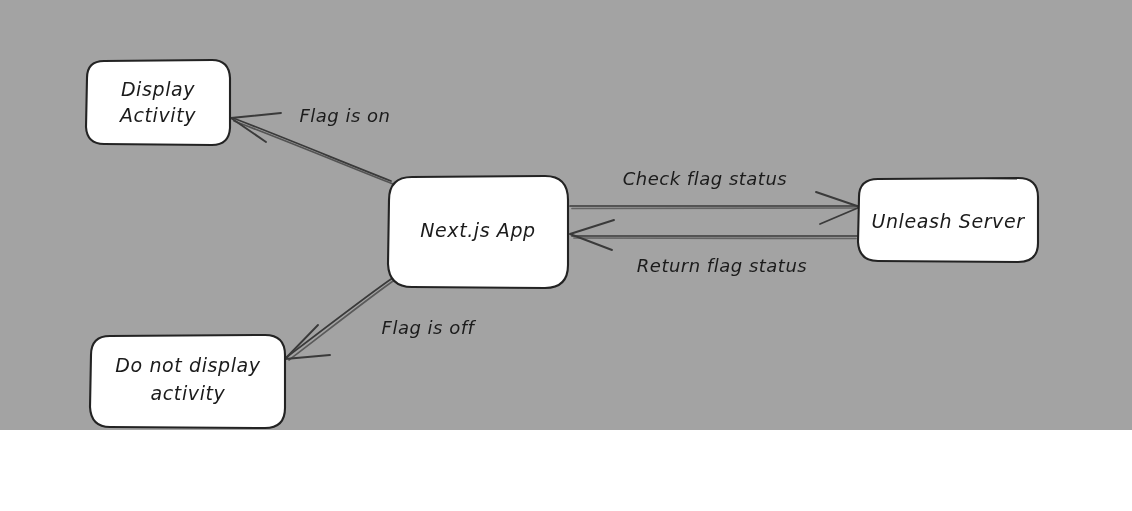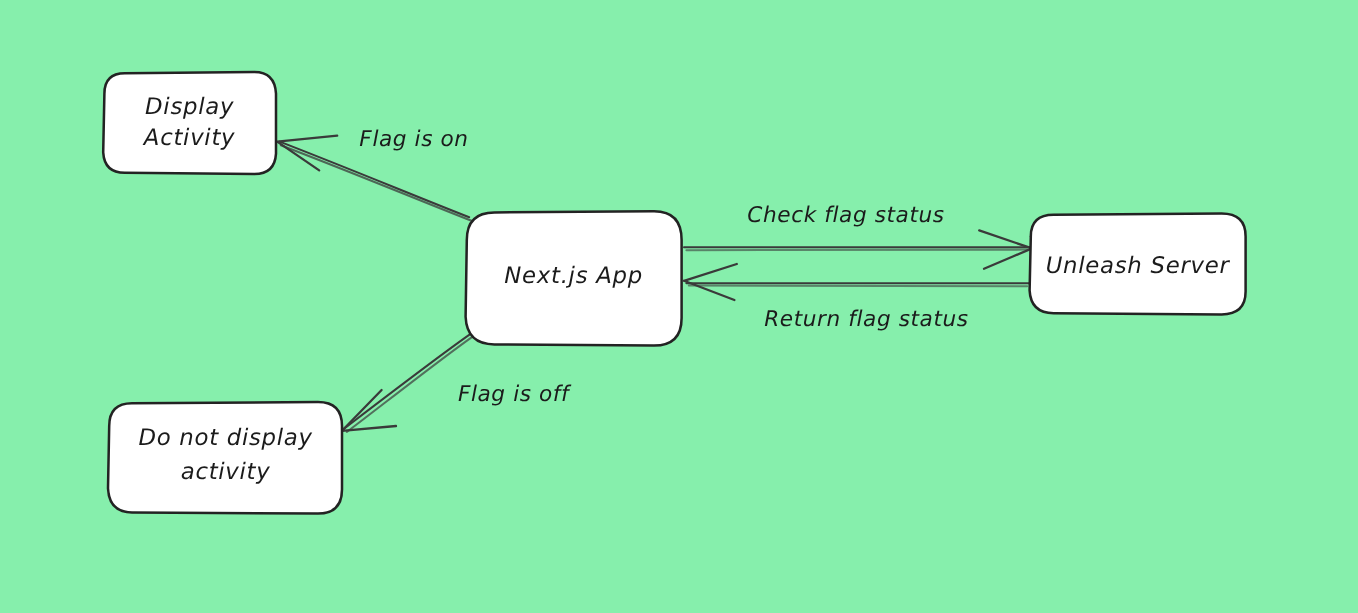--- a/index.html
+++ b/index.html
@@ -9,22 +9,22 @@
   }
   body {
     width: 1132px;
     height: 511px;
     overflow: hidden;
     font-family: "DejaVu Sans", sans-serif;
   }
   #diagram-root {
     position: relative;
     width: 1132px;
-    height: 511px;
-    background: #86efac;
+    height: 430px;
+    background: #a3a3a3;
   }
   svg.canvas {
     position: absolute;
     top: 0;
     left: 0;
     width: 1132px;
     height: 511px;
     display: block;
   }
   .node-shape {

